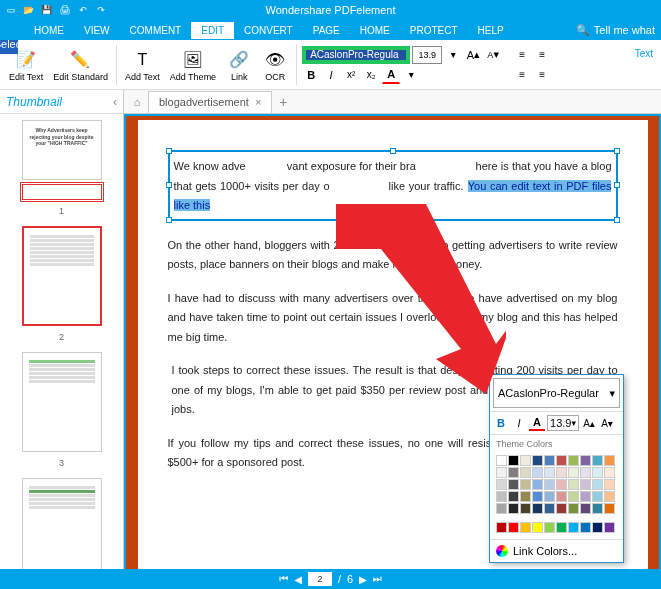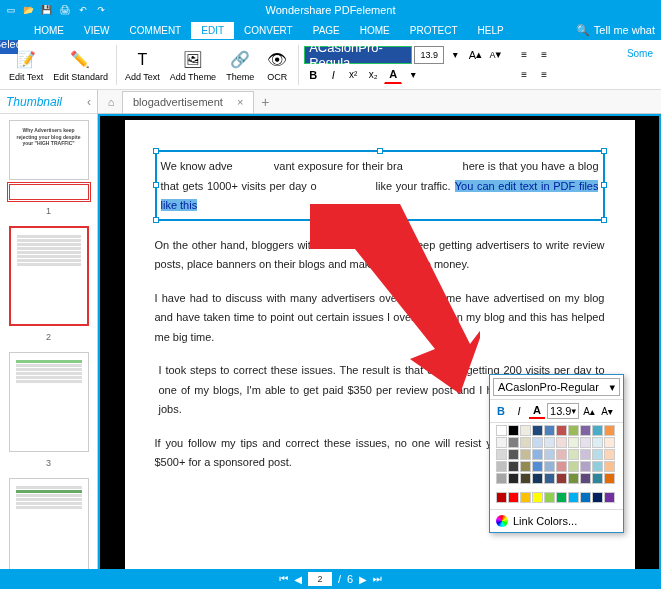--- a/index.html
+++ b/index.html
@@ -13,59 +13,59 @@
 .menu-item.active{background:#fff;color:#00a2e8}
 .search-hint{position:absolute;right:6px;display:flex;align-items:center;gap:4px;font-size:10px}
 .ribbon{height:50px;background:#fff;border-bottom:1px solid #ddd;display:flex;align-items:center;padding:2px 4px;gap:1px}
 .ribbon-group{display:flex;gap:0}
 .ribbon-btn{display:flex;flex-direction:column;align-items:center;padding:2px 4px;cursor:pointer;border:1px solid transparent;min-width:36px}
 .ribbon-icon{width:24px;height:24px;display:flex;align-items:center;justify-content:center;font-size:16px}
 .ribbon-label{font-size:9px;white-space:nowrap}
 .ribbon-sep{width:1px;height:40px;background:#ddd;margin:0 2px}
 .font-controls{display:flex;flex-direction:column;gap:2px;padding:2px}
 .font-row{display:flex;gap:2px;align-items:center}
-.font-name{width:108px;height:18px;background:#2050a0;color:#fff;border:1px solid #22c55e;font-size:13px;padding:0 4px;display:flex;align-items:center}
+.font-name{width:108px;height:18px;background:#2050a0;color:#fff;border:4px solid #22c55e;font-size:10px;padding:0 4px;display:flex;align-items:center}
 .font-size{width:30px;height:18px;border:1px solid #888;font-size:9px;text-align:center}
 .fmt-btn{width:18px;height:18px;border:1px solid transparent;display:flex;align-items:center;justify-content:center;font-size:10px;cursor:pointer}
 .align-group{display:flex;flex-direction:column;gap:2px;margin-left:8px}
 .align-row{display:flex;gap:2px}
 .purc{position:absolute;right:8px;top:48px;color:#00a2e8;font-size:10px}
 .main{display:flex;height:499px}
-.thumb-panel{width:98px;background:#fff;border-right:1px solid #ccc;display:flex;flex-direction:column}
+.thumb-panel{width:124px;background:#fff;border-right:1px solid #ccc;display:flex;flex-direction:column}
 .thumb-header{height:24px;display:flex;align-items:center;justify-content:space-between;padding:0 6px;border-bottom:1px solid #ddd}
 .thumb-title{color:#00a2e8;font-size:12px;font-style:italic}
 .thumb-close{font-size:12px;color:#888;cursor:pointer}
 .thumb-list{flex:1;overflow:auto;padding:6px;display:flex;flex-direction:column;align-items:center;gap:4px}
 .thumb{width:80px;background:#fff;border:1px solid #ccc;position:relative}
 .thumb.active{border:2px solid #e03030}
 .thumb.sel{outline:1px solid #e03030;outline-offset:1px}
 .thumb-num{text-align:center;font-size:9px;color:#666;margin:2px 0 6px}
 .thumb-content{padding:6px;font-size:4px;line-height:1.3;color:#444}
 .thumb-title-text{font-size:5px;text-align:center;font-weight:bold;margin-bottom:4px}
 .thumb-block{height:3px;background:#ddd;margin:1px 0}
 .doc-area{flex:1;display:flex;flex-direction:column;background:#e8e8e8}
 .tabs{height:24px;background:#f8f8f8;border-bottom:1px solid #ccc;display:flex;align-items:center;padding-left:4px;gap:2px}
 .tab-home{width:18px;height:18px;display:flex;align-items:center;justify-content:center;color:#888;cursor:pointer}
-.tab{height:22px;padding:0 10px;background:#fff;border:1px solid #ccc;border-bottom:none;display:flex;align-items:center;gap:14px;font-size:10px;color:#555}
+.tab{height:22px;padding:0 10px;background:#fff;border:1px solid #ccc;border-bottom:none;display:flex;align-items:center;gap:6px;font-size:10px;color:#555}
 .tab-close{color:#888;cursor:pointer}
 .tab-add{width:18px;height:18px;display:flex;align-items:center;justify-content:center;color:#888;cursor:pointer;font-size:14px}
-.canvas{flex:1;overflow:auto;position:relative;background:#000000;border:2px solid #00a2e8;border-bottom:none}
+.canvas{flex:1;overflow:auto;position:relative;background:#c2410c;border:2px solid #00a2e8;border-bottom:none}
 .page{width:510px;min-height:650px;background:#fff;margin:4px auto;padding:30px;position:relative}
 .text-block{border:2px solid #0090d8;position:relative;padding:4px;margin-bottom:14px}
 .text-block .txt{font-size:13px;line-height:1.5;text-align:justify;color:#222}
 .handle{width:6px;height:6px;background:#fff;border:1px solid #0090d8;position:absolute}
 .h-tl{top:-4px;left:-4px}.h-tr{top:-4px;right:-4px}.h-bl{bottom:-4px;left:-4px}.h-br{bottom:-4px;right:-4px}
 .h-tm{top:-4px;left:50%;margin-left:-3px}.h-bm{bottom:-4px;left:50%;margin-left:-3px}
 .h-ml{left:-4px;top:50%;margin-top:-3px}.h-mr{right:-4px;top:50%;margin-top:-3px}
 .highlight{background:#6db8e8;color:#0020a0}
 .para{font-size:13px;line-height:1.5;text-align:justify;margin-bottom:14px;color:#222}
 .arrow{position:absolute;top:88px;left:200px;pointer-events:none;z-index:50}
 .color-popup{position:absolute;top:258px;right:35px;width:135px;background:#fff;border:1px solid #2a8fc7;box-shadow:2px 2px 6px rgba(0,0,0,0.3);z-index:40;font-size:10px}
 .cp-font-row{display:flex;padding:3px;gap:2px;border-bottom:1px solid #ddd}
-.cp-font{flex:1;border:1px solid #aaa;height:18px;padding:8px 4px;font-size:9px;display:flex;align-items:center;justify-content:space-between}
+.cp-font{flex:1;border:1px solid #aaa;height:18px;padding:14px 4px;font-size:9px;display:flex;align-items:center;justify-content:space-between}
 .cp-toolbar{display:flex;padding:3px;gap:2px;border-bottom:1px solid #ddd;align-items:center}
 .cp-btn{width:16px;height:16px;display:flex;align-items:center;justify-content:center;font-size:10px;cursor:pointer}
 .cp-size{width:32px;height:16px;border:1px solid #aaa;font-size:9px;display:flex;align-items:center;justify-content:center}
 .cp-section{padding:4px 6px;color:#777;font-size:9px}
 .cp-swatches{display:grid;grid-template-columns:repeat(10,11px);gap:1px;padding:2px 6px 6px}
 .cp-sw{width:11px;height:11px;border:1px solid #ccc;cursor:pointer}
 .cp-more{padding:5px 6px;border-top:1px solid #ddd;display:flex;align-items:center;gap:5px;cursor:pointer}
 .cp-more-icon{width:12px;height:12px;background:conic-gradient(red,yellow,lime,cyan,blue,magenta,red);border-radius:50%}
 .statusbar{height:20px;background:#00a2e8;display:flex;align-items:center;justify-content:center;gap:6px;color:#fff;position:absolute;bottom:0;left:0;right:0}
 .sb-btn{cursor:pointer;font-size:10px}
@@ -126,21 +126,21 @@
       <div class="ribbon-btn">
         <div class="ribbon-icon">T</div>
         <div class="ribbon-label">Add Text</div>
       </div>
       <div class="ribbon-btn">
         <div class="ribbon-icon">🖼</div>
         <div class="ribbon-label">Add Theme</div>
       </div>
       <div class="ribbon-btn">
         <div class="ribbon-icon">🔗</div>
-        <div class="ribbon-label">Theme</div>
+        <div class="ribbon-label">Link</div>
       </div>
       <div class="ribbon-btn">
         <div class="ribbon-icon">👁</div>
         <div class="ribbon-label">OCR</div>
       </div>
     </div>
   <div class="ribbon-sep"></div>
   <div class="font-controls">
     <div class="font-row">
       <div class="font-name">ACaslonPro-Regula</div>
@@ -167,21 +167,21 @@
   <div class="align-group">
     <div class="align-row">
       <span class="fmt-btn">≡</span>
       <span class="fmt-btn">≡</span>
     </div>
     <div class="align-row">
       <span class="fmt-btn">≡</span>
       <span class="fmt-btn">≡</span>
     </div>
   </div>
-  <div class="purc">Some</div>
+  <div class="purc">Text</div>
 </div>
 
 <div class="main">
   <div class="thumb-panel">
     <div class="thumb-header">
       <span class="thumb-title">Thumbnail</span>
       <span class="thumb-close">‹</span>
     </div>
     <div class="thumb-list">
       <div class="thumb" style="height:60px">
@@ -278,20 +278,21 @@
           <span class="cp-btn">
               <i>I</i>
             </span>
           <span class="cp-btn" style="border-bottom:2px solid red">
               <b>A</b>
             </span>
           <div class="cp-size"><span>13.9</span>▾</div>
           <span class="cp-btn">A▴</span>
           <span class="cp-btn">A▾</span>
         </div>
+        <div class="cp-section">Theme Colors</div>
         <div class="cp-swatches" id="theme-sw">
             <div class="cp-sw" style="background: rgb(255, 255, 255);"></div>
             <div class="cp-sw" style="background: rgb(0, 0, 0);"></div>
             <div class="cp-sw" style="background: rgb(238, 236, 225);"></div>
             <div class="cp-sw" style="background: rgb(31, 73, 125);"></div>
             <div class="cp-sw" style="background: rgb(79, 129, 189);"></div>
             <div class="cp-sw" style="background: rgb(192, 80, 77);"></div>
             <div class="cp-sw" style="background: rgb(155, 187, 89);"></div>
             <div class="cp-sw" style="background: rgb(128, 100, 162);"></div>
             <div class="cp-sw" style="background: rgb(75, 172, 198);"></div>

